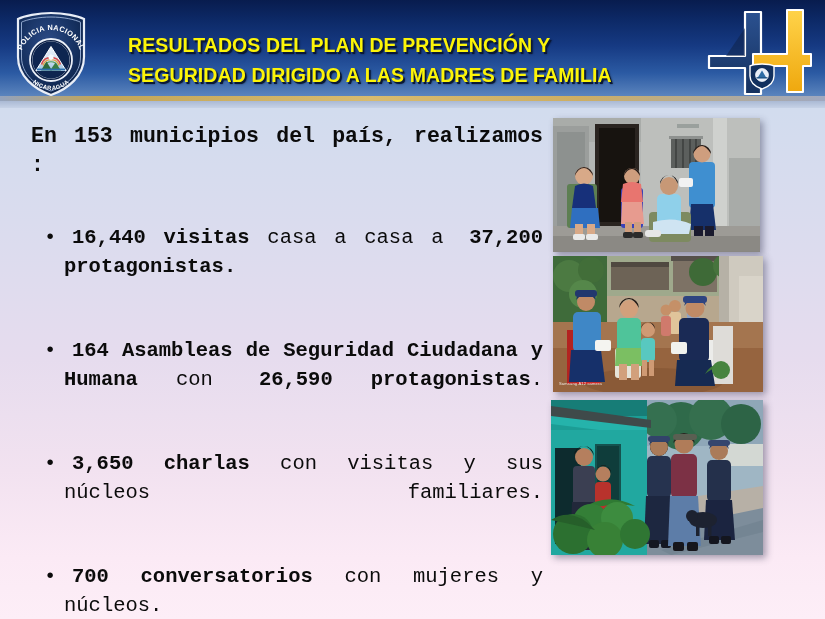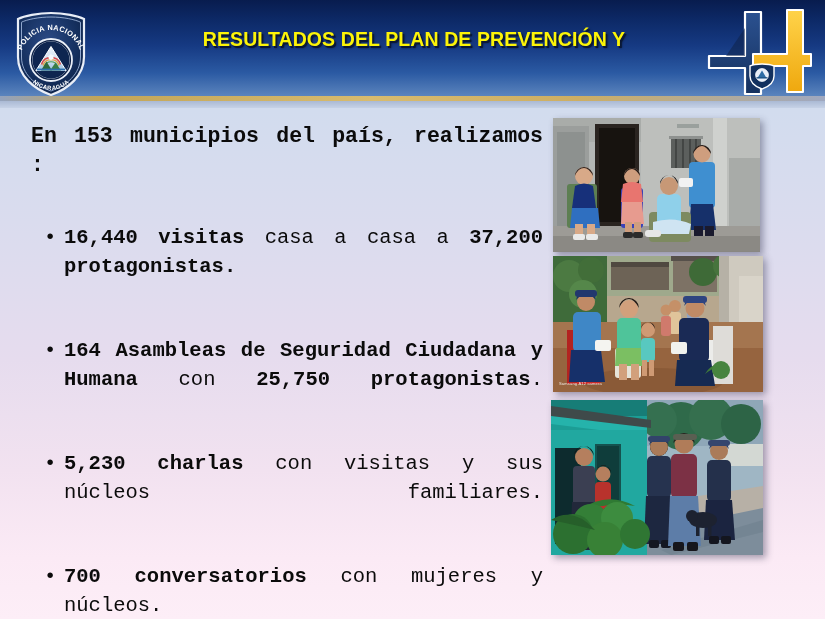--- a/index.html
+++ b/index.html
@@ -37,23 +37,23 @@
     background:linear-gradient(to right,
       #93a2bd 0%, #c2a558 12%, #d8bb6e 45%, #cdae63 70%, #9fa8c0 100%);
   }
   .header-underline2 {
     position:absolute; top:101px; left:0;
     width:825px; height:7px;
     background:linear-gradient(to bottom, #aab9d4 0%, #c6d2e6 100%);
   }
 
   .title-block {
-    position:absolute; left:128px; top:24px;
+    position:absolute; left:128px; top:30px;
     width:572px;
-    text-align:center;
+    text-align:left;
   }
   .title-line {
     font-size:19.5px;
     font-weight:bold;
     color:#fcf408;
     letter-spacing:0.1px;
     line-height:30px;
     text-shadow:1.6px 1.6px 0 #0a1836, 2px 2px 2px rgba(0,0,0,0.55);
     white-space:nowrap;
   }
@@ -98,21 +98,21 @@
     margin-bottom:26px;
     text-align:justify;
     text-justify:inter-word;
   }
   .bullet .dot {
     position:absolute; left:13px; top:0;
     font-size:20.5px;
     line-height:29px;
     color:#0b0b0b;
   }
-  .bullet b { font-weight:bold; }
+  .bullet b { font-weight:bold;margin-left:8px; }
   .bullet .just::after { content:""; display:inline-block; width:100%; }
 
   
   .photo {
     position:absolute;
     background:#b9c2d2;
     box-shadow:3px 3px 7px rgba(40,40,70,0.42);
     overflow:hidden;
   }
   .photo-inner { position:absolute; inset:0; overflow:hidden; }
@@ -176,20 +176,21 @@
 
       <path id="arcBot" d="M20 67 A27 27 0 0 0 66 67" fill="none"></path>
       <text font-family="Liberation Sans, sans-serif" font-size="6" font-weight="bold" fill="#ffffff" letter-spacing="0.4">
         <textPath href="#arcBot" startOffset="50%" text-anchor="middle">NICARAGUA</textPath>
       </text>
     </svg>
   </div>
 
   <div class="title-block">
     <div class="title-line">RESULTADOS DEL PLAN DE PREVENCIÓN Y</div>
+    <div class="title-line">SEGURIDAD DIRIGIDO A LAS MADRES DE FAMILIA</div>
   </div>
 
   <div class="logo44">
     <svg width="118" height="96" viewBox="0 0 118 96">
       <defs>
         <linearGradient id="blue4" x1="0" y1="0" x2="0" y2="1">
           <stop offset="0%" stop-color="#2b5190"></stop>
           <stop offset="100%" stop-color="#15315e"></stop>
         </linearGradient>
         <linearGradient id="gold4" x1="0" y1="0" x2="0" y2="1">
@@ -216,22 +217,22 @@
     </svg>
   </div>
 </div>
 <div class="header-underline"></div>
 <div class="header-underline2"></div>
 
 <div class="content">
   <div class="intro">En 153 municipios del país, realizamos :</div>
   <div class="bullets">
       <div class="bullet"><span class="dot">•</span><b>16,440 visitas </b><span>casa a casa a </span><b>37,200 protagonistas.</b><span class="just"></span></div>
-      <div class="bullet"><span class="dot">•</span><b>164 Asambleas de Seguridad Ciudadana y Humana </b><span>con </span><b>25,750 protagonistas</b><span>.</span><span class="just"></span></div>
-      <div class="bullet"><span class="dot">•</span><b>5,230 charlas </b><span>con visitas y sus núcleos familiares.</span><span class="just"></span></div>
+      <div class="bullet"><span class="dot">•</span><b>164 Asambleas de Seguridad Ciudadana y Humana </b><span>con </span><b>26,590 protagonistas</b><span>.</span><span class="just"></span></div>
+      <div class="bullet"><span class="dot">•</span><b>3,650 charlas </b><span>con visitas y sus núcleos familiares.</span><span class="just"></span></div>
       <div class="bullet"><span class="dot">•</span><b>700 conversatorios </b><span>con mujeres y núcleos.</span><span class="just"></span></div>
     </div>
 </div>
 
 <div class="photo" id="photo1">
   <div class="photo-inner">
     <svg width="207" height="134" viewBox="0 0 207 134" preserveAspectRatio="none">
 
       <rect x="0" y="0" width="207" height="134" fill="#b3b6b4"></rect>
       <rect x="0" y="0" width="207" height="24" fill="#a9aca9"></rect>

